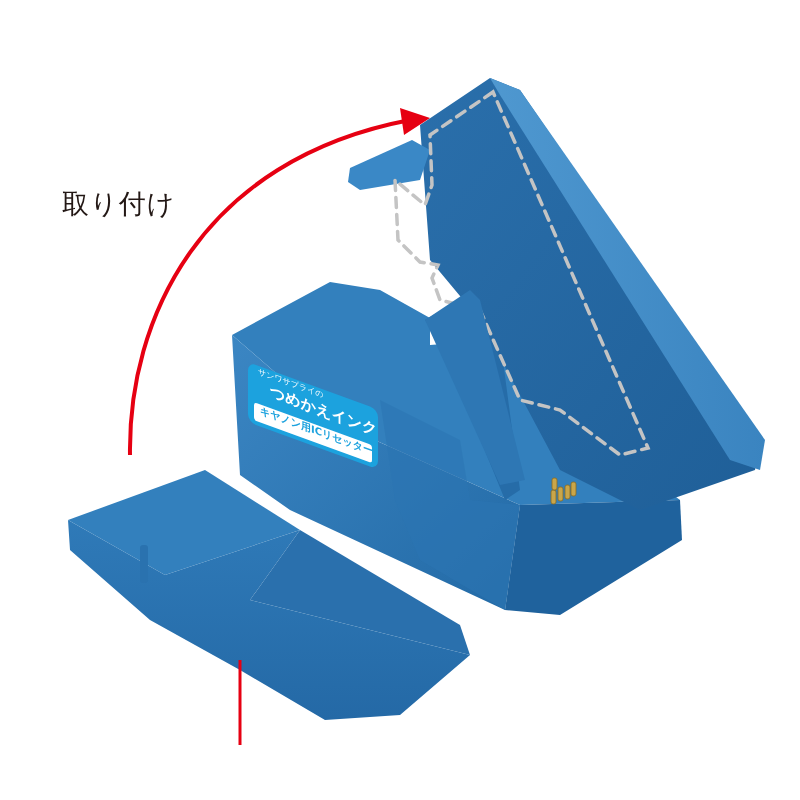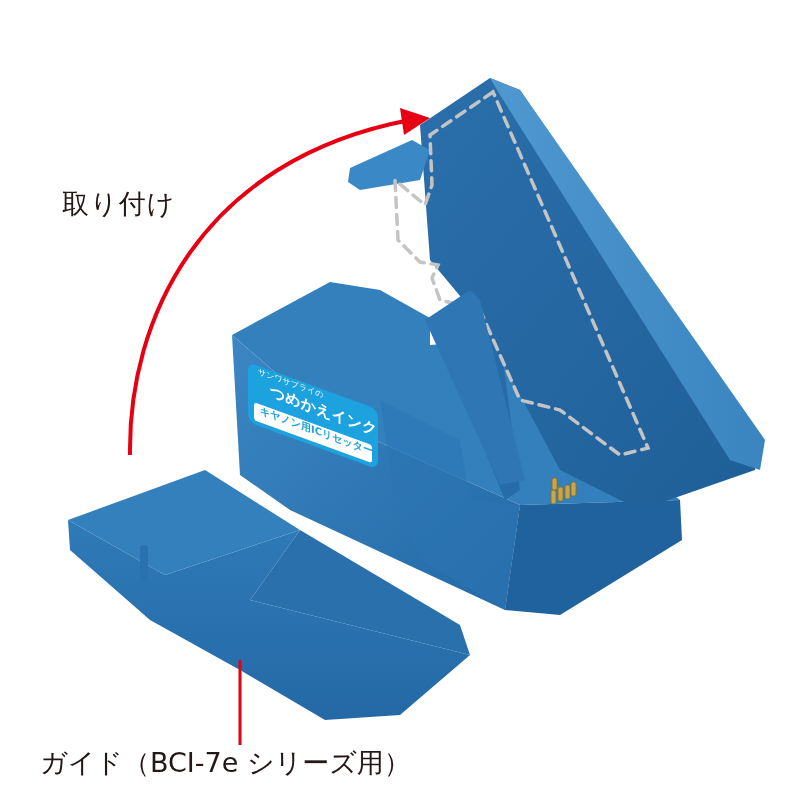--- a/index.html
+++ b/index.html
@@ -93,14 +93,13 @@
   </svg>
 
   
   <div style="position:absolute;left:250px;top:357px;width:140px;height:90px;transform:skewY(20deg);transform-origin:0 0;">
     <div class="sticker-text" style="color:#fff;font-size:8px;margin-left:8px;margin-top:6px;">サンワサプライの</div>
     <div class="sticker-text" style="color:#fff;font-size:15px;font-weight:bold;margin-left:20px;margin-top:1px;">つめかえインク</div>
     <div class="sticker-text" style="color:#1ca2de;font-size:10px;font-weight:bold;margin-left:10px;margin-top:6px;">キヤノン用ICリセッター</div>
   </div>
 
   <div class="label-text install-label">取り付け</div>
-  <div class="label-text guide-label">ガイド（BCI-7e シリーズ用）</div>
 </div>
 
 </body></html>

